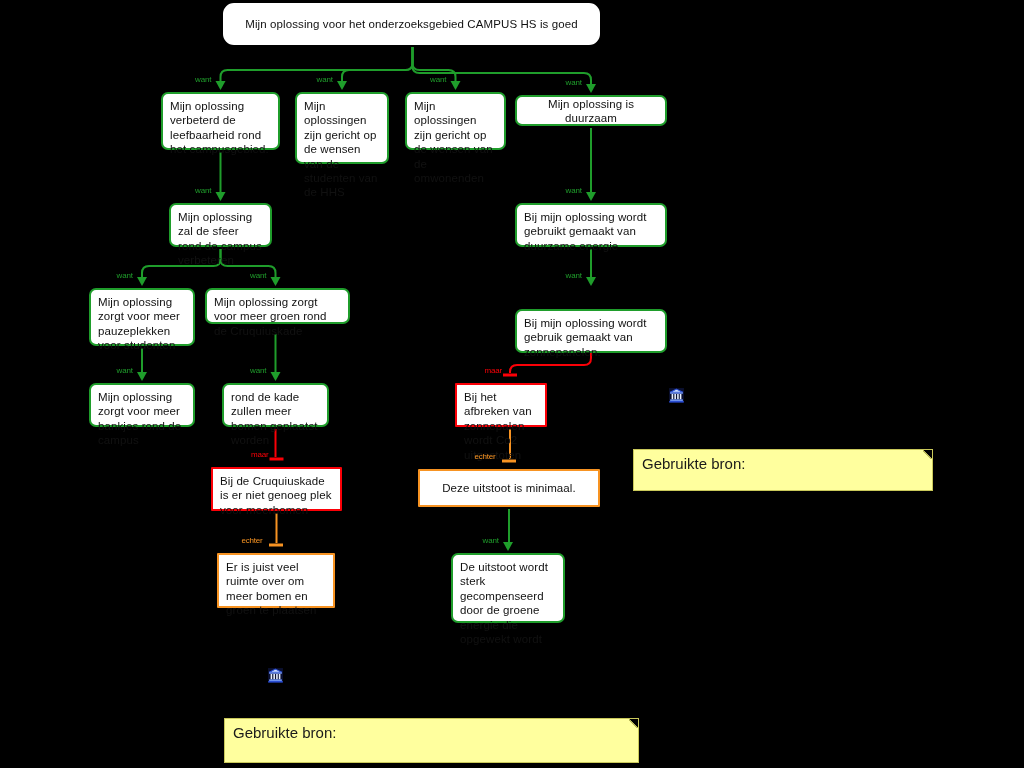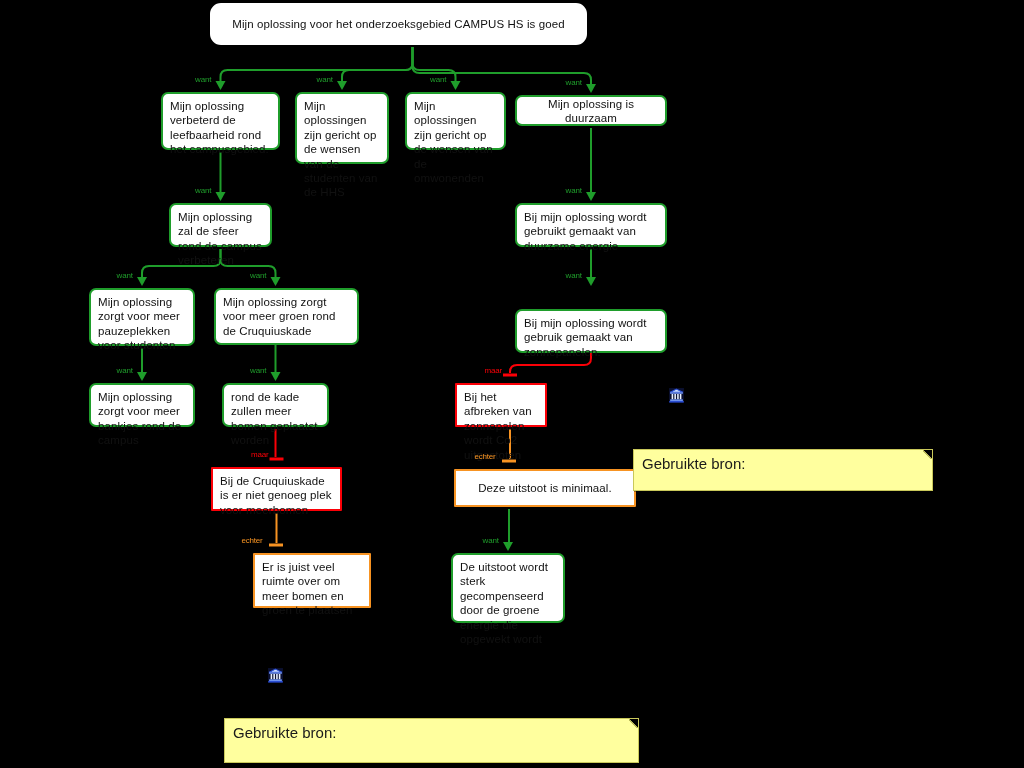--- a/index.html
+++ b/index.html
@@ -44,21 +44,21 @@
     border-color: #ffffff;
     border-width: 2px;
     text-align: center;
     display: flex;
     align-items: center;
     justify-content: center;
     padding: 4px 10px;
   }
   .node.reason   { border-color: #1f9d2b; }
   .node.objection{ border-color: #fb0007; border-radius: 1px; }
-  .node.rebuttal { border-color: #f79322; border-radius: 1px; margin-left: 36px; }
+  .node.rebuttal { border-color: #f79322; border-radius: 1px; }
   .node.center {
     display: flex;
     align-items: center;
     justify-content: center;
     text-align: center;
   }
   .node .txt { display: block; white-space: pre-line; }
 
   .note {
     position: absolute;
@@ -128,21 +128,21 @@
       <path d="M 275.5 429 L 275.5 457" fill="none" stroke="#fb0007" stroke-width="2" stroke-linecap="butt"></path>
       <line x1="269.5" y1="459" x2="283.5" y2="459" stroke="#fb0007" stroke-width="3"></line>
       <path d="M 510 429 L 510 459" fill="none" stroke="#f79322" stroke-width="2" stroke-linecap="butt"></path>
       <line x1="502" y1="461" x2="516" y2="461" stroke="#f79322" stroke-width="3"></line>
       <path d="M 276.5 513 L 276.5 543" fill="none" stroke="#f79322" stroke-width="2" stroke-linecap="butt"></path>
       <line x1="269" y1="545" x2="283" y2="545" stroke="#f79322" stroke-width="3"></line>
       <path d="M 509 509 L 509 543" fill="none" stroke="#1f9d2b" stroke-width="2" stroke-linecap="butt"></path>
       <polygon points="503,542 513,542 508,551" fill="#1f9d2b"></polygon>
     </svg>
   <div id="nodes">
-      <div class="node claim center" style="left: 210px; top: 3px; width: 377px; height: 42px;">
+      <div class="node claim center" style="left: 223px; top: 3px; width: 377px; height: 42px;">
         <span class="txt">Mijn oplossing voor het onderzoeksgebied CAMPUS HS is goed</span>
       </div>
       <div class="node reason" style="left: 161px; top: 92px; width: 119px; height: 58px;">
         <span class="txt">Mijn oplossing verbeterd de leefbaarheid rond het campusgebied.</span>
       </div>
       <div class="node reason" style="left: 295px; top: 92px; width: 94px; height: 72px;">
         <span class="txt">Mijn oplossingen zijn gericht op de wensen van de studenten van de HHS</span>
       </div>
       <div class="node reason" style="left: 405px; top: 92px; width: 101px; height: 58px;">
         <span class="txt">Mijn oplossingen zijn gericht op de wensen van de omwonenden</span>
@@ -152,21 +152,21 @@
       </div>
       <div class="node reason" style="left: 169px; top: 203px; width: 103px; height: 44px;">
         <span class="txt">Mijn oplossing zal de sfeer rond de campus verbeteren</span>
       </div>
       <div class="node reason" style="left: 515px; top: 203px; width: 152px; height: 44px;">
         <span class="txt">Bij mijn oplossing wordt gebruikt gemaakt van duurzame energie</span>
       </div>
       <div class="node reason" style="left: 89px; top: 288px; width: 106px; height: 58px;">
         <span class="txt">Mijn oplossing zorgt voor meer pauzeplekken voor studenten</span>
       </div>
-      <div class="node reason" style="left: 214px; top: 288px; width: 145px; height: 57px;">
+      <div class="node reason" style="left: 205px; top: 288px; width: 145px; height: 36px;">
         <span class="txt">Mijn oplossing zorgt voor meer groen rond de Cruquiuskade</span>
       </div>
       <div class="node reason" style="left: 515px; top: 288px; width: 152px; height: 44px; margin-top: 21px;">
         <span class="txt">Bij mijn oplossing wordt gebruik gemaakt van zonnepanelen.</span>
       </div>
       <div class="node reason" style="left: 89px; top: 383px; width: 106px; height: 44px;">
         <span class="txt">Mijn oplossing zorgt voor meer bankjes rond de campus</span>
       </div>
       <div class="node reason" style="left: 222px; top: 383px; width: 107px; height: 44px;">
         <span class="txt">rond de kade zullen meer bomen geplaatst worden</span>

